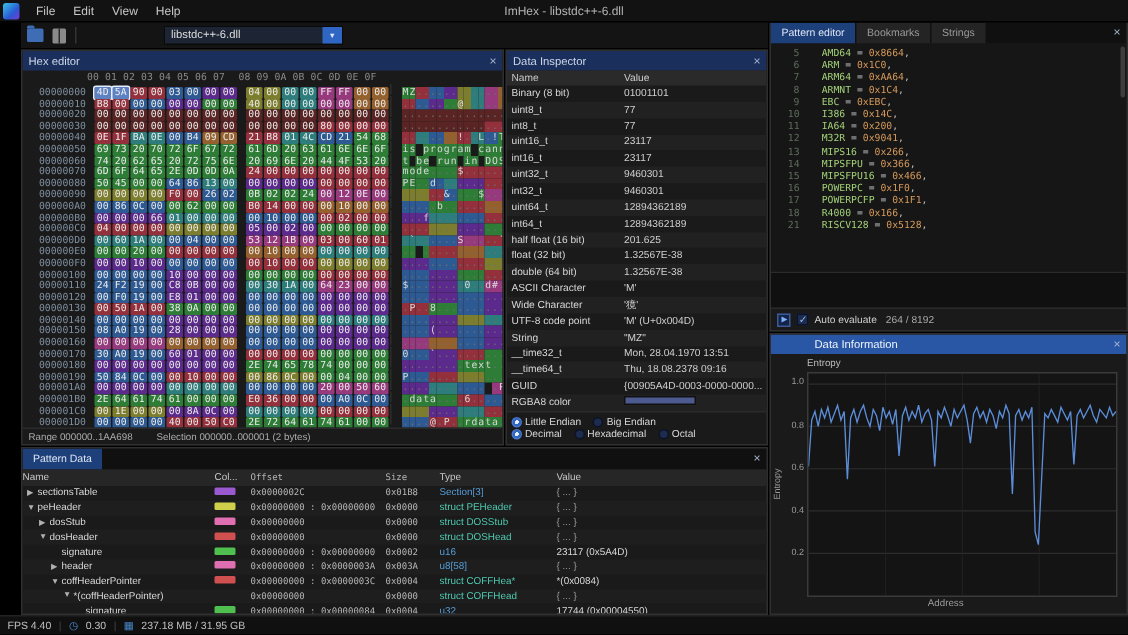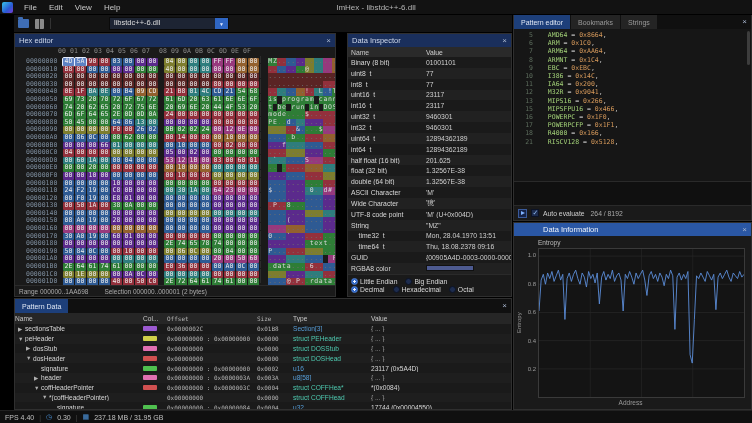--- a/index.html
+++ b/index.html
@@ -27,21 +27,21 @@
   .combo { margin-left:52px; width:120px; height:13px; background:#1d2433; border:1px solid #0a0a0a; display:flex; align-items:flex-start; font-size:7.5px; color:#ddd; padding-left:4px; }
   .combo-arrow { margin-left:auto; width:13px; align-self:stretch; background:#2f66c4; color:#dfe8ff; font-size:5px; display:flex; align-items:center; justify-content:center; }
 
   
   .panel { background:#1a1a1a; display:flex; flex-direction:column; min-height:0; overflow:hidden; border:1px solid #2f2f2f; }
   .panel-title { height:13px; flex:none; background:#1a2f5c; color:#cfd8ea; font-size:7.5px; display:flex; align-items:center; padding:0 4px; }
   .panel-title.t-active { background:#2a57a5; color:#eef3fb;padding-left:29px; }
   .close { margin-left:auto; color:#a8b6cf; font-size:8px; line-height:8px; }
 
   
-  .panels-row { height:264px; flex:none; display:flex; gap:11px; }
+  .panels-row { height:264px; flex:none; display:flex; gap:1px; }
   .hex-panel { width:322px; flex:none; }
   .hex-colhead { height:9px; flex:none; font:6.5px "DejaVu Sans Mono", monospace; color:#8a8a8a; padding-left:41px; white-space:nowrap; }
   .bh { display:inline-block; width:12px; text-align:center; }
   .hex-body { flex:1; font:6.5px/7.6px "DejaVu Sans Mono", monospace; padding-left:11px; overflow:hidden; }
   .hexrow { white-space:nowrap; height:7.6px; }
   .addr { display:inline-block; width:37px; color:#7f8fa0; }
   .b { display:inline-block; width:11px; margin-right:1px; text-align:center; color:#9a9a9a; border-radius:1px; }
   .b.hl { color:#ececec; }
   .gap8 { display:inline-block; width:5px; }
   .ascii-sep { display:inline-block; width:6px; border-left:1px solid #2c2c2c; height:7px; margin-right:2px; }
@@ -446,20 +446,21 @@
           <div class="pe-scrollbar"></div>
         <div class="pe-line"><span class="ln">5</span><span class="pu">&nbsp;&nbsp;</span><span class="nm">AMD64</span><span class="pu"> = </span><span class="val">0x8664</span><span class="pu">,</span></div>
             <div class="pe-line"><span class="ln">6</span><span class="pu">&nbsp;&nbsp;</span><span class="nm">ARM</span><span class="pu"> = </span><span class="val">0x1C0</span><span class="pu">,</span></div>
             <div class="pe-line"><span class="ln">7</span><span class="pu">&nbsp;&nbsp;</span><span class="nm">ARM64</span><span class="pu"> = </span><span class="val">0xAA64</span><span class="pu">,</span></div>
             <div class="pe-line"><span class="ln">8</span><span class="pu">&nbsp;&nbsp;</span><span class="nm">ARMNT</span><span class="pu"> = </span><span class="val">0x1C4</span><span class="pu">,</span></div>
             <div class="pe-line"><span class="ln">9</span><span class="pu">&nbsp;&nbsp;</span><span class="nm">EBC</span><span class="pu"> = </span><span class="val">0xEBC</span><span class="pu">,</span></div>
             <div class="pe-line"><span class="ln">10</span><span class="pu">&nbsp;&nbsp;</span><span class="nm">I386</span><span class="pu"> = </span><span class="val">0x14C</span><span class="pu">,</span></div>
             <div class="pe-line"><span class="ln">11</span><span class="pu">&nbsp;&nbsp;</span><span class="nm">IA64</span><span class="pu"> = </span><span class="val">0x200</span><span class="pu">,</span></div>
             <div class="pe-line"><span class="ln">12</span><span class="pu">&nbsp;&nbsp;</span><span class="nm">M32R</span><span class="pu"> = </span><span class="val">0x9041</span><span class="pu">,</span></div>
             <div class="pe-line"><span class="ln">13</span><span class="pu">&nbsp;&nbsp;</span><span class="nm">MIPS16</span><span class="pu"> = </span><span class="val">0x266</span><span class="pu">,</span></div>
+            <div class="pe-line"><span class="ln">14</span><span class="pu">&nbsp;&nbsp;</span><span class="nm">MIPSFPU</span><span class="pu"> = </span><span class="val">0x366</span><span class="pu">,</span></div>
             <div class="pe-line"><span class="ln">15</span><span class="pu">&nbsp;&nbsp;</span><span class="nm">MIPSFPU16</span><span class="pu"> = </span><span class="val">0x466</span><span class="pu">,</span></div>
             <div class="pe-line"><span class="ln">16</span><span class="pu">&nbsp;&nbsp;</span><span class="nm">POWERPC</span><span class="pu"> = </span><span class="val">0x1F0</span><span class="pu">,</span></div>
             <div class="pe-line"><span class="ln">17</span><span class="pu">&nbsp;&nbsp;</span><span class="nm">POWERPCFP</span><span class="pu"> = </span><span class="val">0x1F1</span><span class="pu">,</span></div>
             <div class="pe-line"><span class="ln">18</span><span class="pu">&nbsp;&nbsp;</span><span class="nm">R4000</span><span class="pu"> = </span><span class="val">0x166</span><span class="pu">,</span></div>
             <div class="pe-line"><span class="ln">21</span><span class="pu">&nbsp;&nbsp;</span><span class="nm">RISCV128</span><span class="pu"> = </span><span class="val">0x5128</span><span class="pu">,</span></div>
           </div>
         <div class="pe-console"></div>
         <div class="pe-foot">
           <span class="pe-play"></span>
           <span class="checkbox on" id="ae-check"></span>

